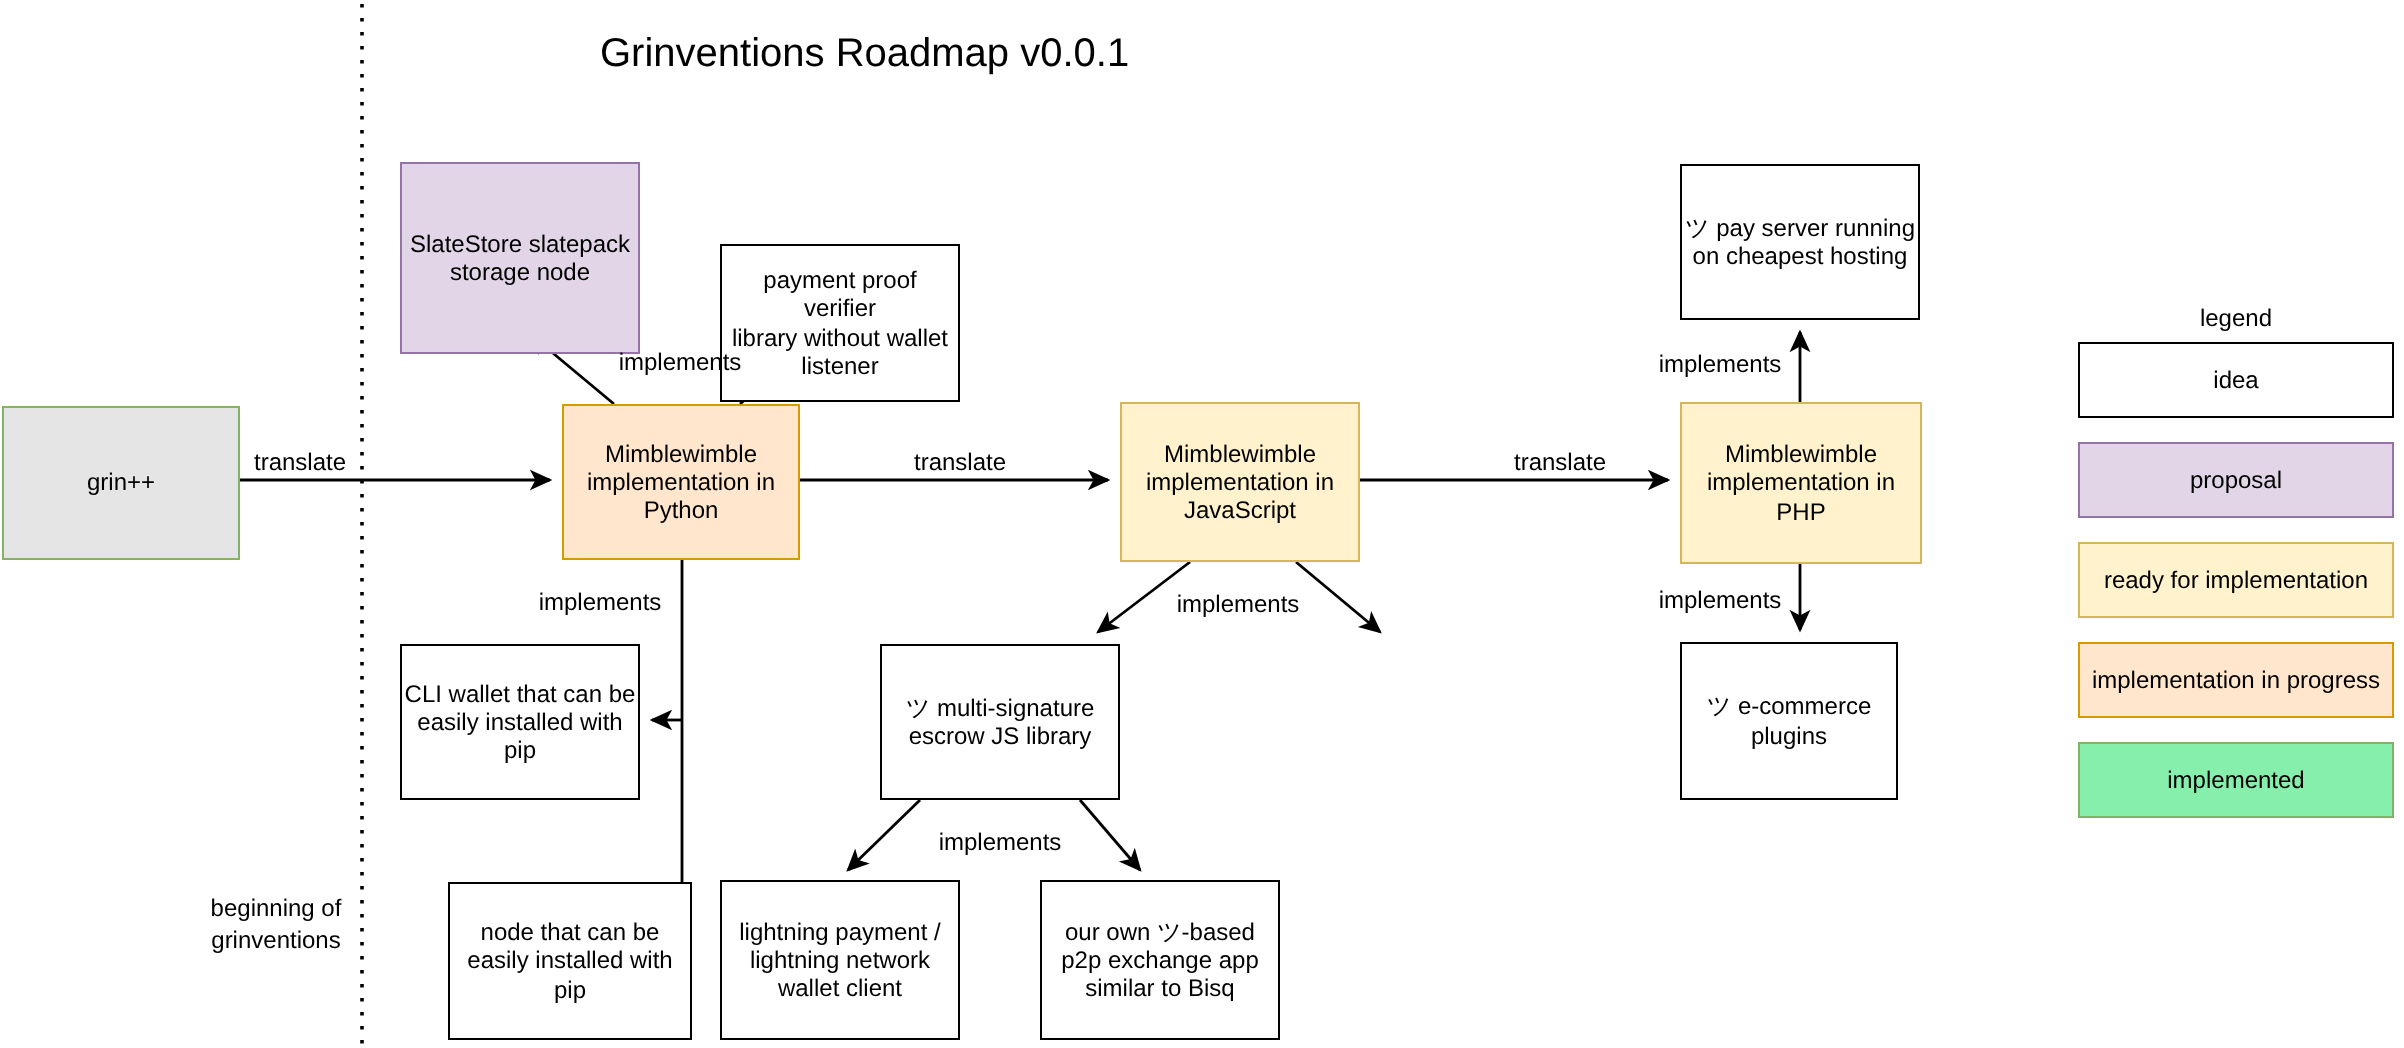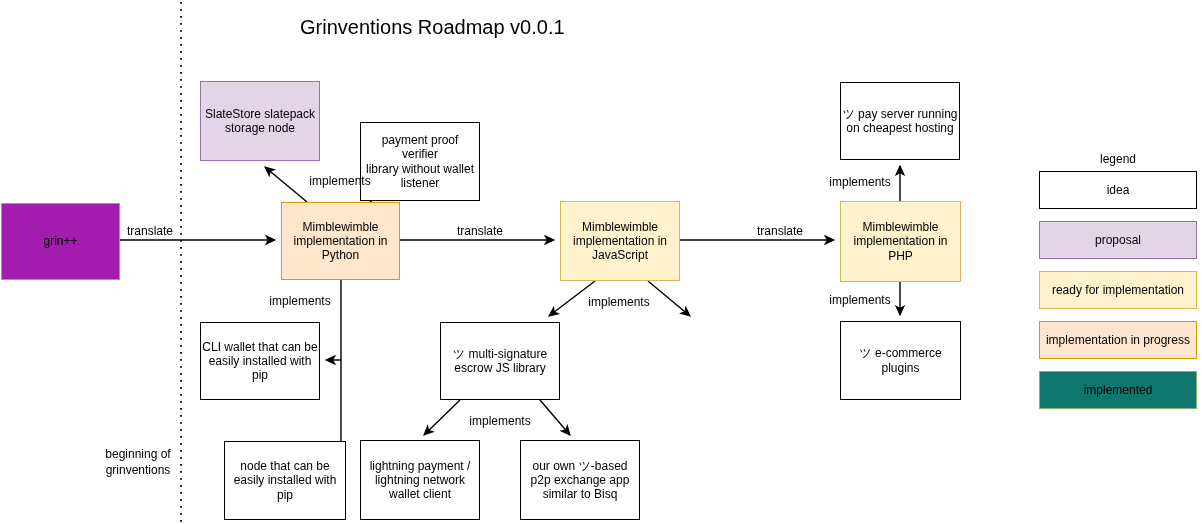--- a/index.html
+++ b/index.html
@@ -7,21 +7,21 @@
   #canvas{position:relative;width:1202px;height:524px;background:#ffffff;overflow:hidden;}
   #edges{position:absolute;left:0;top:0;width:1202px;height:524px;}
   .node{
     position:absolute;display:flex;align-items:center;justify-content:center;
     text-align:center;font-size:12px;line-height:1.18;white-space:pre-line;
     box-sizing:border-box;padding:1px;background:#ffffff;border:1px solid #000000;
   }
   .status-proposal{background:#e1d5e7;border:1px solid #9673a6;}
   .status-ready{background:#fff2cc;border:1px solid #d6b656;}
   .status-progress{background:#ffe6cc;border:1px solid #d79b00;}
-  .status-implemented{background:#a21caf;border:1px solid #82b366;}
+  .status-implemented{background:#e5e5e5;border:1px solid #82b366;}
   .edge-label{
     position:absolute;transform:translate(-50%,-50%);font-size:12px;white-space:nowrap;
   }
   .diagram-title{
     position:absolute;left:300px;top:16px;width:420px;font-size:20px;
   }
   .legend-title{position:absolute;left:1039px;top:152px;width:158px;text-align:center;font-size:12px;}
   .legend-box{
     position:absolute;left:1039px;width:158px;height:38px;display:flex;align-items:center;
     justify-content:center;font-size:12px;text-align:center;box-sizing:border-box;
@@ -63,21 +63,21 @@
     <line x1="900" y1="282" x2="900" y2="315" stroke="#000" stroke-width="1.4" marker-end="url(#arrow)"></line>
 
     <line x1="460" y1="400" x2="424" y2="435" stroke="#000" stroke-width="1.4" marker-end="url(#arrow)"></line>
     <line x1="540" y1="400" x2="570" y2="435" stroke="#000" stroke-width="1.4" marker-end="url(#arrow)"></line>
   </svg>
 
   <div class="diagram-title">Grinventions Roadmap v0.0.1</div>
 
   <div class="node status-implemented" style="left:1px;top:203px;width:119px;height:77px;">grin++</div>
 
-  <div class="node status-proposal" style="left:200px;top:81px;width:120px;height:80px;">SlateStore slatepack
+  <div class="node status-proposal" style="left:200px;top:81px;width:120px;height:96px;">SlateStore slatepack
 storage node</div>
 
   <div class="node" style="left:360px;top:81px;width:120px;height:79px;margin-top:41px;">payment proof verifier
 library without wallet
 listener</div>
 
   <div class="node status-progress" style="left:281px;top:202px;width:119px;height:78px;">Mimblewimble
 implementation in
 Python</div>
 
@@ -97,21 +97,21 @@
 pip</div>
 
   <div class="node" style="left:200px;top:441px;width:122px;height:79px;margin-left:24px;">node that can be
 easily installed with
 pip</div>
 
   <div class="node" style="left:440px;top:322px;width:120px;height:78px;">ツ multi-signature
 escrow JS library</div>
 
 
-  <div class="node" style="left:840px;top:321px;width:121px;height:79px;">ツ e-commerce
+  <div class="node" style="left:840px;top:321px;width:109px;height:79px;">ツ e-commerce
 plugins</div>
 
   <div class="node" style="left:360px;top:440px;width:120px;height:80px;">lightning payment /
 lightning network
 wallet client</div>
 
   <div class="node" style="left:520px;top:440px;width:120px;height:80px;">our own ツ-based
 p2p exchange app
 similar to Bisq</div>
 
@@ -126,15 +126,15 @@
   <div class="edge-label" style="left:500px;top:421px;">implements</div>
 
   <div class="annotation">beginning of
 grinventions</div>
 
   <div class="legend-title">legend</div>
   <div class="legend-box" style="top:171px;background:#ffffff;border-color:#000000;">idea</div>
   <div class="legend-box" style="top:221px;background:#e1d5e7;border-color:#9673a6;">proposal</div>
   <div class="legend-box" style="top:271px;background:#fff2cc;border-color:#d6b656;">ready for implementation</div>
   <div class="legend-box" style="top:321px;background:#ffe6cc;border-color:#d79b00;">implementation in progress</div>
-  <div class="legend-box" style="top:371px;background:#0f766e;border-color:#82b366;text-align:right;">implemented</div>
+  <div class="legend-box" style="top:371px;background:#86efac;border-color:#82b366;text-align:right;">implemented</div>
 
 </div>
 
 </body></html>

